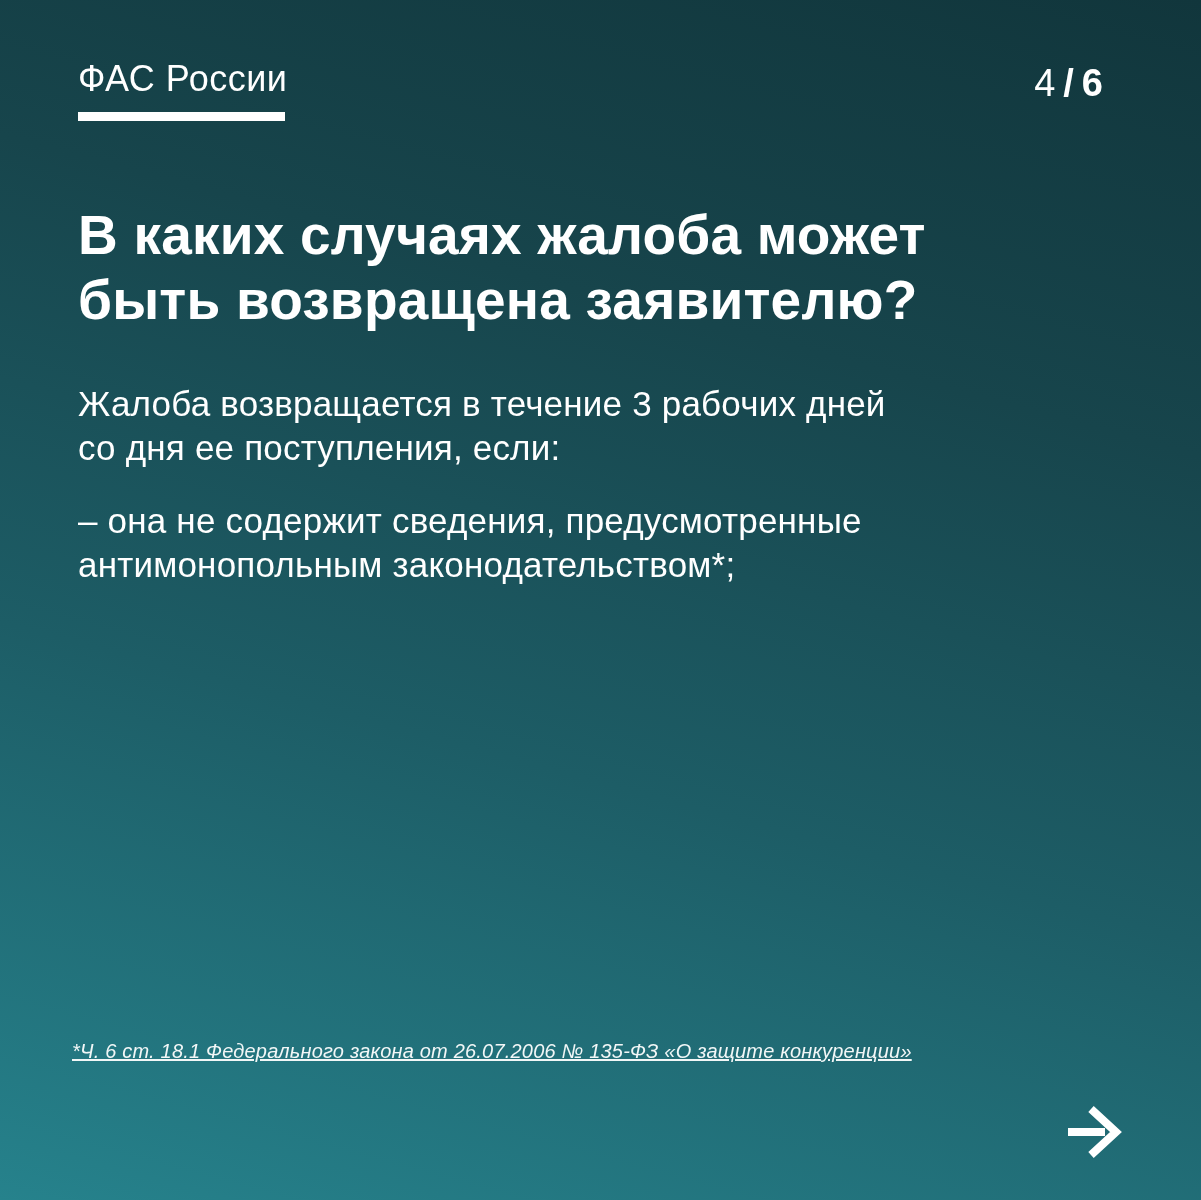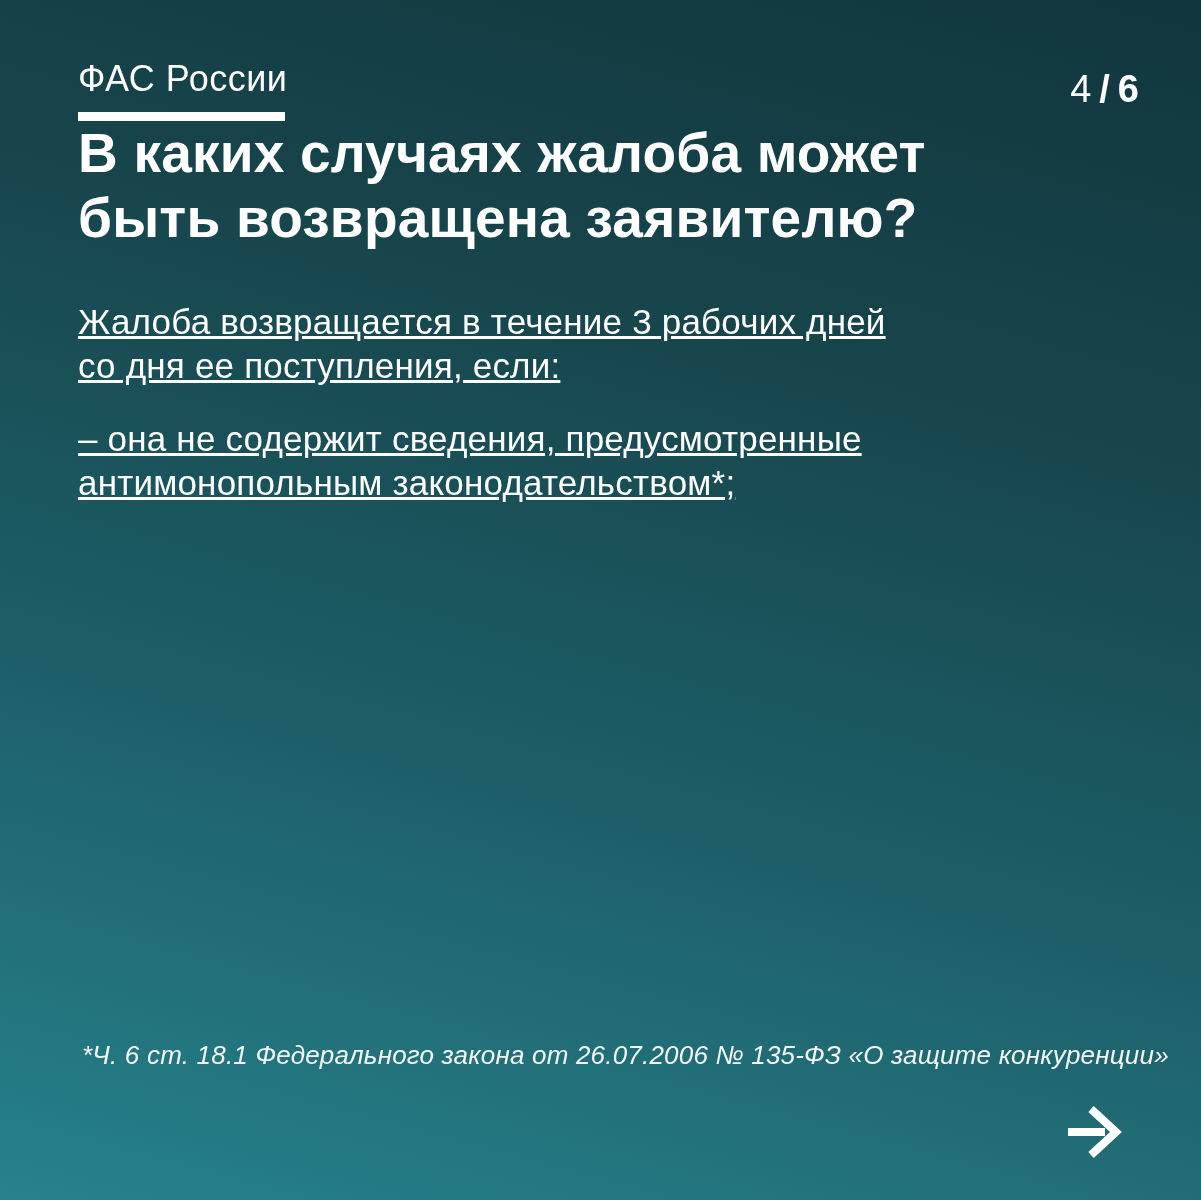--- a/index.html
+++ b/index.html
@@ -8,21 +8,21 @@
     font-family: "Liberation Sans", "DejaVu Sans", sans-serif;
     color: #ffffff;
     background: linear-gradient(195deg, #11363c 0%, #17454c 30%, #1d5d66 62%, #26828c 100%);
     position: relative;
     overflow: hidden;
   }
   .card {
     position: relative;
     width: 100%;
     height: 100%;
-    padding: 58px 60px 0 78px;
+    padding: 58px 96px 0 78px;
   }
   
   .header {
     display: flex;
     justify-content: space-between;
     align-items: flex-start;
   }
   .brand-block { display: inline-block; }
   .brand {
     font-size: 36px;
@@ -32,59 +32,60 @@
     color: #ffffff;
   }
   .brand-underline {
     width: 207px;
     height: 9px;
     background: #ffffff;
     margin-top: 13px;
   }
   .page-indicator {
     font-size: 38px;
-    margin-top: 10px;
+    margin-top: 4px;
     letter-spacing: 2px;
     white-space: nowrap;
   }
   .page-current { font-weight: 400; }
   .page-sep { font-weight: 700; padding: 0 6px; }
   .page-total { font-weight: 700; }
   
   .title {
+    margin-top: 82px;
     font-size: 55px;
     font-weight: 700;
     line-height: 1.17;
     letter-spacing: 0.2px;
     white-space: pre-line;
   }
   
   .body-text {
     margin-top: 50px;
     font-size: 35px;
     font-weight: 400;
     line-height: 44px;
     letter-spacing: 0.2px;
   }
   .body-text p {
     white-space: pre-line;
     margin-bottom: 29px;
-    text-decoration: underline;
   }
   
   .footnote {
     position: absolute;
-    left: 82px;
+    left: 72px;
     top: 1040px;
-    font-size: 26px;
+    font-size: 20px;
     font-style: italic;
     font-weight: 400;
     letter-spacing: 0.2px;
     color: #f2f7f7;
     white-space: nowrap;
+    text-decoration: underline;
   }
   
   .next-arrow {
     position: absolute;
     right: 76px;
     bottom: 38px;
     width: 60px;
     height: 60px;
     cursor: pointer;
   }

